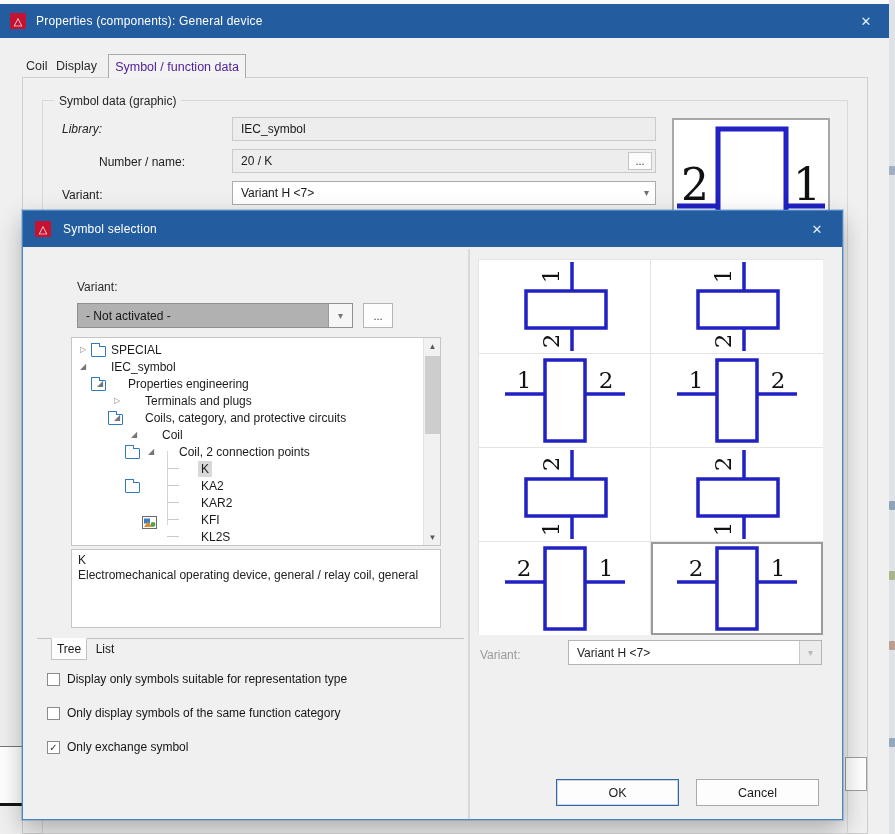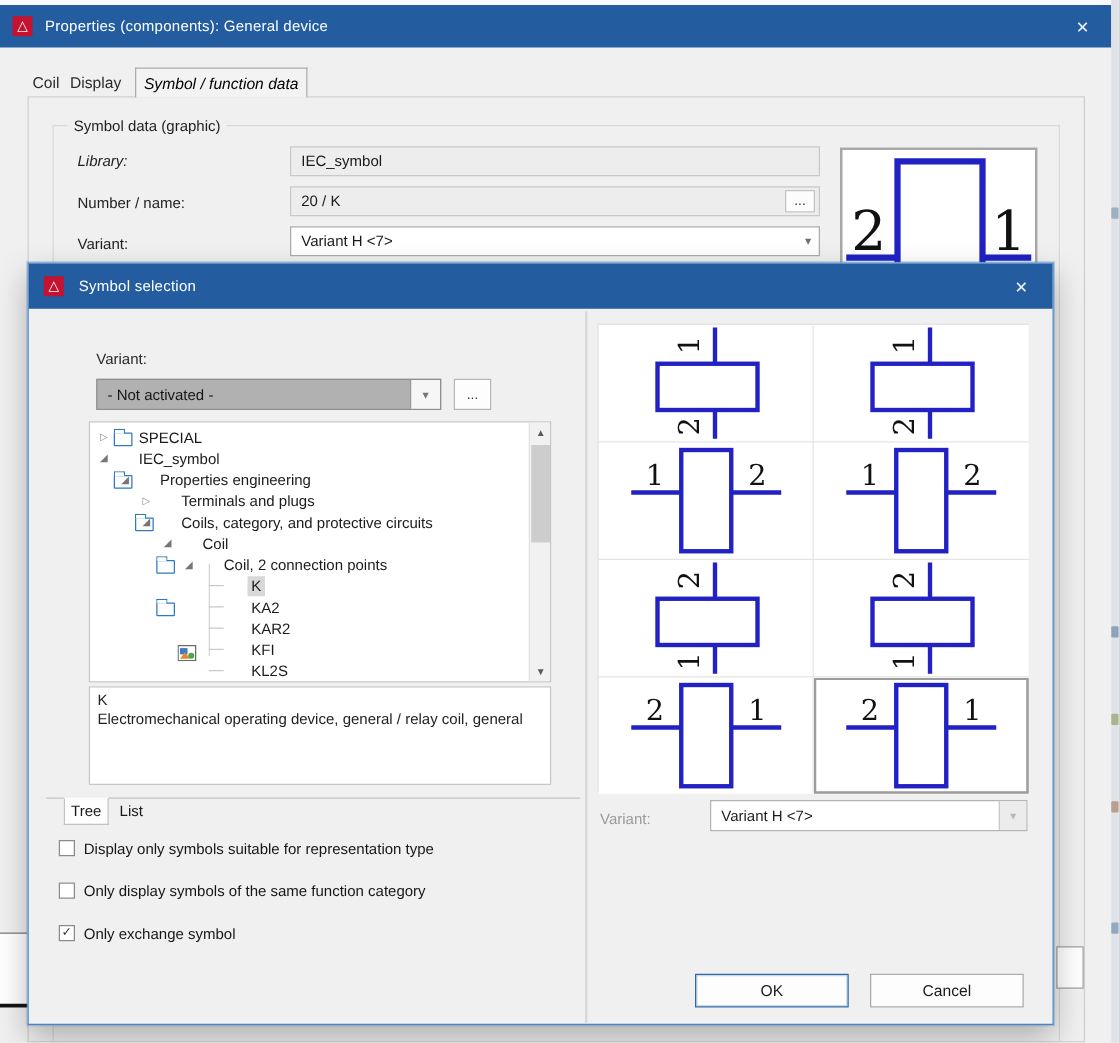--- a/index.html
+++ b/index.html
@@ -28,21 +28,21 @@
   .main-title .logo { margin-right:10px; }
   .main-title .close-x { right:6px; }
 
   .right-outside { left:889px; top:0; width:6px; height:834px; background:#dfe3e8; }
   .mini-icon { left:889px; width:6px; height:9px; border-radius:1px; }
 
   
   .tab-plain { top:55px; height:22px; display:flex; align-items:center; color:#2b2b2b; font-size:12.5px; }
   .tab-active {
     top:54px; height:24px; background:#f3f3f3; border:1px solid #ababab; border-bottom:none;
-    display:flex; align-items:center; justify-content:center; font-size:12.5px; color:#000000; z-index:2;font-style:italic;
+    display:flex; align-items:center; justify-content:center; font-size:12.5px; color:#4c1d95; z-index:2;
   }
   .content-panel { left:22px; top:77px; width:846px; height:757px; border:1px solid #cfcfcf; background:#f0f0f0; }
 
   .groupbox { left:42px; top:100px; width:806px; height:734px; border:1px solid #d9d9d9; }
   .group-label { left:54px; top:94px; background:#f0f0f0; padding:0 5px; color:#1f1f1f; }
 
   .fld-label { left:62px; width:160px; height:14px; color:#222; }
   .fld { left:232px; width:424px; height:24px; border:1px solid #c9c9c9; display:flex; align-items:center; padding-left:8px; color:#1a1a1a; }
   .fld.ro { background:#ededed; }
   .fld.dd { background:#fff; border-color:#ababab; }
@@ -88,21 +88,21 @@
   .sbtn { position:absolute; left:0; width:17px; height:16px; color:#5a5a5a; font-size:8px; display:flex; align-items:center; justify-content:center; }
   .sthumb { position:absolute; left:1px; top:18px; width:15px; height:78px; background:#cdcdcd; }
 
   .descbox { left:48px; top:338px; width:370px; height:79px; background:#fff; border:1px solid #c6c6c6; padding:3px 6px; color:#222; line-height:15px; }
 
   .vt-line { left:14px; top:427px; width:427px; height:1px; background:#c2c2c2; }
   .vtab-active { left:28px; top:427px; width:36px; height:22px; background:#fdfdfd; border:1px solid #c2c2c2; border-top:1px solid #fdfdfd;
     display:flex; align-items:center; justify-content:center; color:#1a1a1a; }
   .vtab { left:64px; top:429px; width:36px; height:18px; display:flex; align-items:center; justify-content:center; color:#1a1a1a; }
 
-  .cbrow { left:24px; display:flex; gap:7px; height:14px; }
+  .cbrow { left:24px; display:flex; align-items:center; gap:7px; height:14px; }
   .cbox { width:13px; height:13px; background:#fff; border:1px solid #8b8b8b; font-size:10px; line-height:11px; text-align:center; color:#333; flex:0 0 13px; }
   .cbrow .cblabel { color:#161616; }
 
   .splitter { left:445px; top:38px; width:2px; height:570px; background:#d9d9d9; }
 
   .symgrid { left:455px; top:48px; width:345px; height:374px; background:#e4e4e4; border:1px solid #e4e4e4;
     display:grid; grid-template-columns:171px 172px; grid-template-rows:93px 93px 93px 93px; gap:1px; }
   .tile { background:#fff; position:relative; }
   .tile.sel { box-shadow:inset 0 0 0 2px #9b9b9b; }
 
@@ -150,21 +150,21 @@
 
 <div class="abs content-panel"></div>
 <div class="abs groupbox"></div>
 <div class="abs group-label">Symbol data (graphic)</div>
 
 <div class="abs fld-label" style="top:122px;font-style:italic;">Library:</div>
 <div class="abs fld ro" style="top:117px;">
   <span>IEC_symbol</span>
 </div>
 
-<div class="abs fld-label" style="top:155px;">Number / name:</div>
+<div class="abs fld-label" style="top:155px;text-align:center;">Number / name:</div>
 <div class="abs fld ro" style="top:149px;">
   <span>20 / K</span>
   <span class="more-btn">...</span>
 </div>
 
 <div class="abs fld-label" style="top:188px;">Variant:</div>
 <div class="abs fld dd" style="top:181px;">
   <span>Variant H &lt;7&gt;</span>
   <span class="dd-arrow">▾</span>
 </div>

